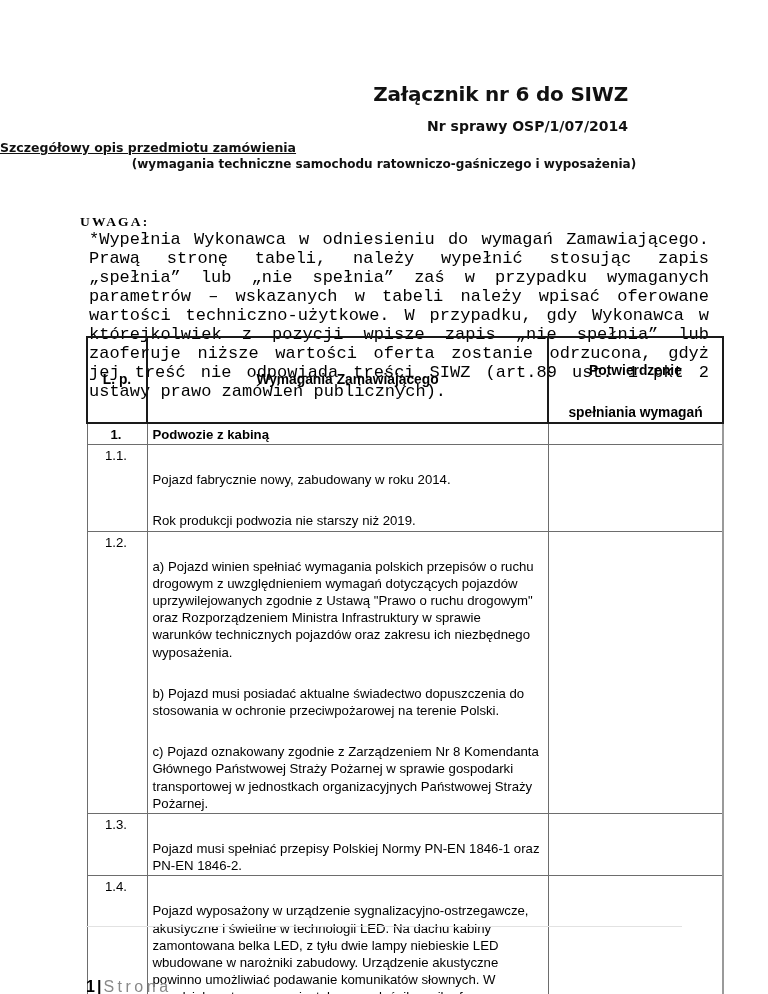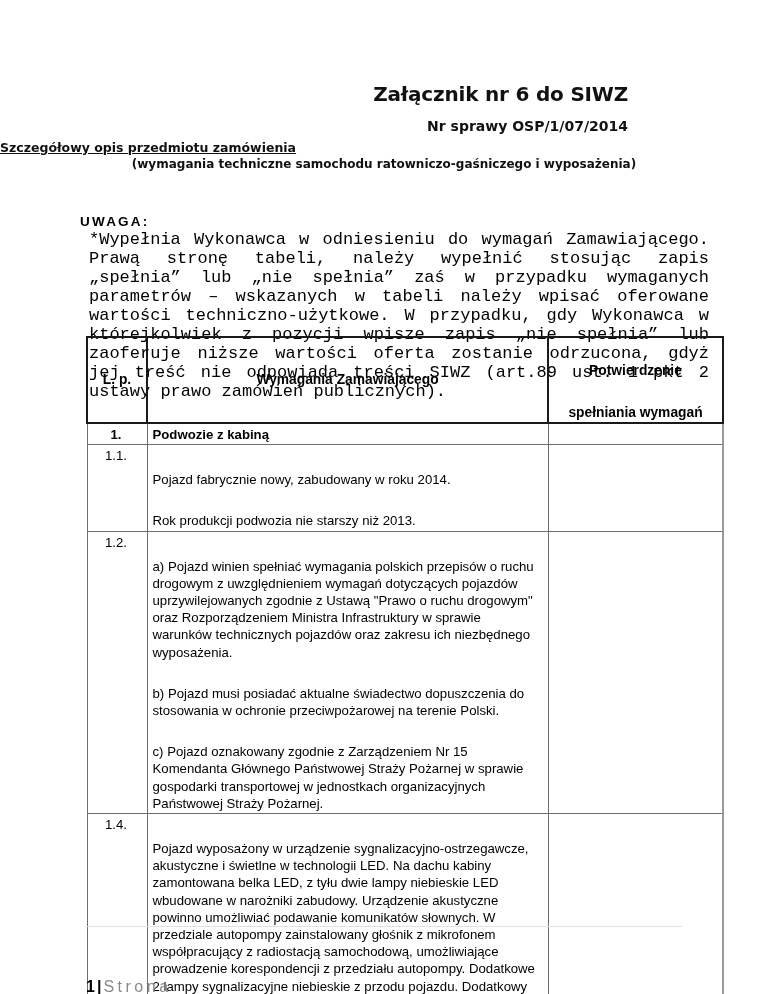--- a/index.html
+++ b/index.html
@@ -20,21 +20,21 @@
     font-family: "DejaVu Sans", sans-serif; font-weight: bold; font-size: 12.5px;
     text-decoration: underline; color: #111;
   }
   .desc-sub {
     position: absolute; left: 0; width: 768px; top: 157px; text-align: center;
     font-family: "DejaVu Sans", sans-serif; font-weight: bold; font-size: 12px; color: #111;
   }
 
   .note-head {
     position: absolute; left: 80px; top: 214px;
-    font-family: Liberation Sans, sans-serif; font-weight: bold; font-size: 13.5px;
+    font-family: Liberation Serif, serif; font-weight: bold; font-size: 13.5px;
     letter-spacing: 2.2px;
     text-align: center;
   }
   .note-body {
     position: absolute; left: 89px; top: 230px; width: 620px;
     font-family: Liberation Mono, monospace; font-size: 17px; line-height: 19px;
     text-align: justify;
   }
 
   table.req {
@@ -104,30 +104,37 @@
     <tbody id="tbody">
       <tr class="section">
         <td class="num">1.</td>
         <td class="title">Podwozie z kabiną</td>
         <td class="conf"></td>
       </tr>
     <tr>
           <td class="num">1.1.</td>
           <td>
             <span class="line">Pojazd fabrycznie nowy, zabudowany w roku 2014.</span>
-            <span class="line">Rok produkcji podwozia nie starszy niż 2013.</span>
+            <span class="line">Rok produkcji podwozia nie starszy niż 2019.</span>
           </td>
           <td class="conf"></td>
         </tr>
         <tr>
           <td class="num">1.2.</td>
           <td>
             <span class="line">a) Pojazd winien spełniać wymagania polskich przepisów o ruchu drogowym z uwzględnieniem wymagań dotyczących pojazdów uprzywilejowanych zgodnie z Ustawą "Prawo o ruchu drogowym" oraz Rozporządzeniem Ministra Infrastruktury w sprawie warunków technicznych pojazdów oraz zakresu ich niezbędnego wyposażenia.</span>
             <span class="line">b)  Pojazd musi posiadać aktualne świadectwo dopuszczenia do stosowania w ochronie przeciwpożarowej na terenie Polski.</span>
-            <span class="line">c)  Pojazd oznakowany zgodnie z Zarządzeniem Nr 15 Komendanta Głównego Państwowej Straży Pożarnej w sprawie gospodarki transportowej w jednostkach organizacyjnych Państwowej Straży Pożarnej.</span>
+            <span class="line">c)  Pojazd oznakowany zgodnie z Zarządzeniem Nr 8 Komendanta Głównego Państwowej Straży Pożarnej w sprawie gospodarki transportowej w jednostkach organizacyjnych Państwowej Straży Pożarnej.</span>
+          </td>
+          <td class="conf"></td>
+        </tr>
+        <tr>
+          <td class="num">1.3.</td>
+          <td>
+            <span class="line">Pojazd musi spełniać przepisy Polskiej Normy PN-EN 1846-1 oraz PN-EN 1846-2.</span>
           </td>
           <td class="conf"></td>
         </tr>
         <tr class="last">
           <td class="num">1.4.</td>
           <td>
             <span class="line">Pojazd wyposażony w urządzenie sygnalizacyjno-ostrzegawcze, akustyczne i świetlne w technologii LED. Na dachu kabiny zamontowana belka LED, z tyłu dwie lampy niebieskie LED wbudowane w narożniki zabudowy. Urządzenie akustyczne powinno umożliwiać podawanie komunikatów słownych. W przedziale autopompy zainstalowany głośnik z mikrofonem współpracujący z radiostacją samochodową, umożliwiające prowadzenie korespondencji z przedziału autopompy. Dodatkowe 2 lampy sygnalizacyjne niebieskie z przodu pojazdu. Dodatkowy sygnał pneumatyczny włączany włącznikiem z miejsca</span>
           </td>
           <td class="conf"></td>
         </tr>

